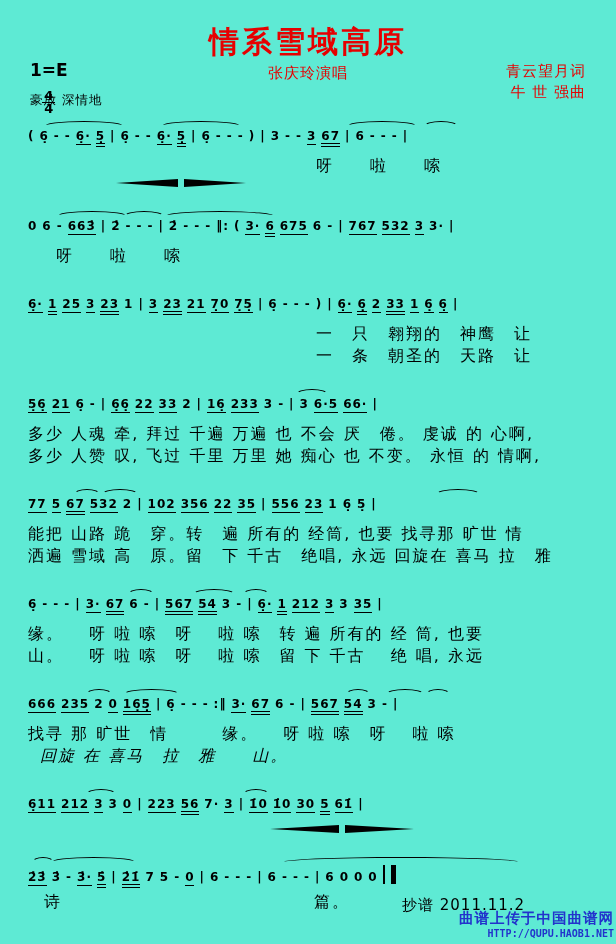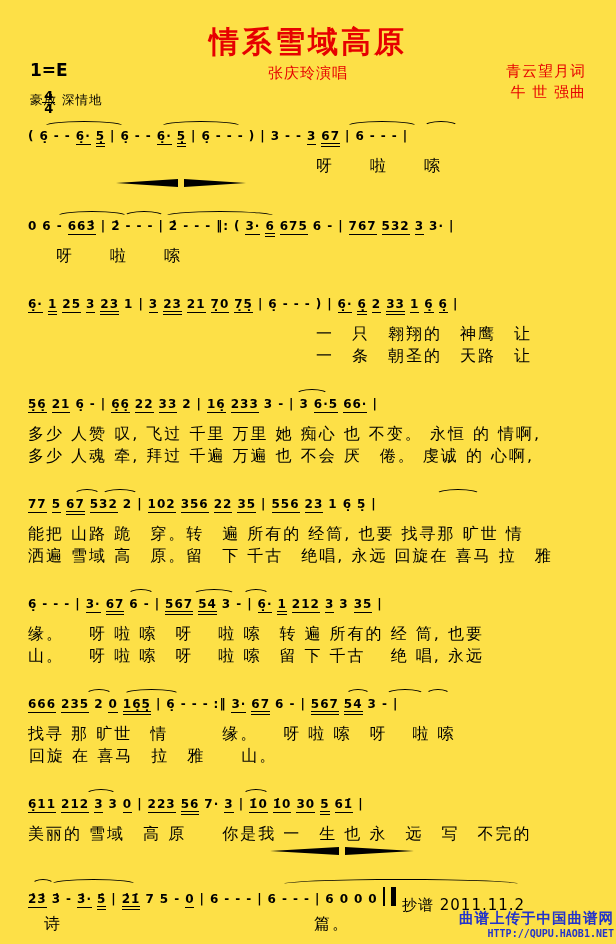--- a/index.html
+++ b/index.html
@@ -1,16 +1,16 @@
 <!DOCTYPE html>
 <html style="--accent-red: #e60000; --watermark-blue: #2233cc; --ink: #000000; --paper: #ffffff;"><head>
 <meta charset="utf-8">
 <style>
   html,body{margin:0;padding:0;background:#fff;}
-  .page{width:616px;height:944px;position:relative;background:#fde047;overflow:hidden;
+  .page{width:616px;height:944px;position:relative;background:#5eead4;overflow:hidden;
         font-family:"DejaVu Sans","Liberation Sans",sans-serif;color:#000;}
   .title{position:absolute;top:22px;left:0;right:0;text-align:center;
          font-size:30px;font-weight:bold;letter-spacing:3px;color:var(--accent-red,#e60000);}
   .subtitle{position:absolute;top:64px;left:0;right:0;text-align:center;
             font-size:15px;letter-spacing:1px;color:var(--accent-red,#e60000);}
   .credits{position:absolute;top:61px;right:30px;font-size:15px;line-height:21px;
            color:var(--accent-red,#e60000);letter-spacing:1px;text-align:right;}
   .keyrow{position:absolute;top:60px;left:30px;font-size:17px;font-weight:bold;
           display:flex;align-items:center;gap:10px;flex-direction:column;}
   .ts{display:inline-flex;flex-direction:column;font-size:13px;line-height:12px;
@@ -76,41 +76,40 @@
         <div class="notation"><span class="tok">0</span><span class="tok">6</span><span class="tok">-</span><span class="tok u1">663̇</span><span class="tok">|</span><span class="tok">2̇</span><span class="tok">-</span><span class="tok">-</span><span class="tok">-</span><span class="tok">|</span><span class="tok">2̇</span><span class="tok">-</span><span class="tok">-</span><span class="tok">-</span><span class="tok">‖:</span><span class="tok">(</span><span class="tok u1">3·</span><span class="tok u2">6</span><span class="tok u1">675</span><span class="tok">6</span><span class="tok">-</span><span class="tok">|</span><span class="tok u1">767</span><span class="tok u1">532</span><span class="tok u1">3</span><span class="tok">3·</span><span class="tok">|</span><i class="arc" style="left: 28px; width: 70px;"></i><i class="arc" style="left: 96px; width: 38px;"></i><i class="arc" style="left: 136px; width: 110px;"></i></div>
         <div class="lyric" style="margin-left: 28px;">呀　　啦　　嗦</div>
       </div>
       <div class="system">
         <div class="notation"><span class="tok u1">6̣·</span><span class="tok u2">1</span><span class="tok u1">25</span><span class="tok u1">3</span><span class="tok u2">23</span><span class="tok">1</span><span class="tok">|</span><span class="tok u1">3</span><span class="tok u2">23</span><span class="tok u1">21</span><span class="tok u1">7̣0</span><span class="tok u1">7̣5̣</span><span class="tok">|</span><span class="tok">6̣</span><span class="tok">-</span><span class="tok">-</span><span class="tok">-</span><span class="tok">)</span><span class="tok">|</span><span class="tok u1">6̣·</span><span class="tok u2">6̣</span><span class="tok u1">2</span><span class="tok u2">33</span><span class="tok u1">1</span><span class="tok u1">6̣</span><span class="tok u1">6̣</span><span class="tok">|</span></div>
         <div class="lyric" style="margin-left: 288px;">一　只　翱翔的　神鹰　让</div>
         <div class="lyric" style="margin-left: 288px;">一　条　朝圣的　天路　让</div>
       </div>
       <div class="system">
         <div class="notation"><span class="tok u1">5̣6̣</span><span class="tok u1">21</span><span class="tok">6̣</span><span class="tok">-</span><span class="tok">|</span><span class="tok u1">6̣6̣</span><span class="tok u1">22</span><span class="tok u1">33</span><span class="tok">2</span><span class="tok">|</span><span class="tok u1">16̣</span><span class="tok u1">233</span><span class="tok">3</span><span class="tok">-</span><span class="tok">|</span><span class="tok">3</span><span class="tok u1">6·5</span><span class="tok u1">66·</span><span class="tok">|</span><i class="arc" style="left: 268px; width: 30px;"></i></div>
+        <div class="lyric" style="margin-left: 0px;">多少 人魂 牵, 拜过 千遍 万遍 也 不会 厌　倦。 虔诚 的 心啊,</div>
         <div class="lyric" style="margin-left: 0px;">多少 人赞 叹, 飞过 千里 万里 她 痴心 也 不变。 永恒 的 情啊,</div>
-        <div class="lyric" style="margin-left: 0px;">多少 人魂 牵, 拜过 千遍 万遍 也 不会 厌　倦。 虔诚 的 心啊,</div>
       </div>
       <div class="system">
         <div class="notation"><span class="tok u1">77</span><span class="tok u1">5</span><span class="tok u2">67</span><span class="tok u1">532</span><span class="tok">2</span><span class="tok">|</span><span class="tok u1">102</span><span class="tok u1">356</span><span class="tok u1">22</span><span class="tok u1">35</span><span class="tok">|</span><span class="tok u1">556</span><span class="tok u1">23</span><span class="tok">1</span><span class="tok">6̣</span><span class="tok">5̣</span><span class="tok">|</span><i class="arc" style="left: 46px; width: 24px;"></i><i class="arc" style="left: 74px; width: 34px;"></i><i class="arc" style="left: 408px; width: 42px;"></i></div>
         <div class="lyric" style="margin-left: 0px;">能把 山路 跪　穿。转　遍 所有的 经筒, 也要 找寻那 旷世 情</div>
         <div class="lyric" style="margin-left: 0px;">洒遍 雪域 高　原。留　下 千古　绝唱, 永远 回旋在 喜马 拉　雅</div>
       </div>
       <div class="system">
         <div class="notation"><span class="tok">6̣</span><span class="tok">-</span><span class="tok">-</span><span class="tok">-</span><span class="tok">|</span><span class="tok u1">3·</span><span class="tok u2">67</span><span class="tok">6</span><span class="tok">-</span><span class="tok">|</span><span class="tok u2">567</span><span class="tok u2">54</span><span class="tok">3</span><span class="tok">-</span><span class="tok">|</span><span class="tok u1">6̣·</span><span class="tok u2">1</span><span class="tok u1">212</span><span class="tok u1">3</span><span class="tok">3</span><span class="tok u1">35</span><span class="tok">|</span><i class="arc" style="left: 100px; width: 24px;"></i><i class="arc" style="left: 165px; width: 40px;"></i><i class="arc" style="left: 215px; width: 24px;"></i></div>
         <div class="lyric" style="margin-left: 0px;">缘。　 呀 啦 嗦　呀　 啦 嗦　转 遍 所有的 经 筒, 也要</div>
         <div class="lyric" style="margin-left: 0px;">山。　 呀 啦 嗦　呀　 啦 嗦　留 下 千古　 绝 唱, 永远</div>
       </div>
       <div class="system">
         <div class="notation"><span class="tok u1">666</span><span class="tok u1">235</span><span class="tok">2</span><span class="tok u1">0</span><span class="tok u2">16̣5̣</span><span class="tok">|</span><span class="tok">6̣</span><span class="tok">-</span><span class="tok">-</span><span class="tok">-</span><span class="tok">:‖</span><span class="tok u1">3·</span><span class="tok u2">67</span><span class="tok">6</span><span class="tok">-</span><span class="tok">|</span><span class="tok u2">567</span><span class="tok u2">54</span><span class="tok">3</span><span class="tok">-</span><span class="tok">|</span><i class="arc" style="left: 58px; width: 24px;"></i><i class="arc" style="left: 95px; width: 55px;"></i><i class="arc" style="left: 318px; width: 22px;"></i><i class="arc" style="left: 358px; width: 36px;"></i><i class="arc" style="left: 398px; width: 22px;"></i></div>
         <div class="lyric" style="margin-left: 0px;">找寻 那 旷世　情　　　缘。　 呀 啦 嗦　呀　 啦 嗦</div>
-        <div class="lyric" style="margin-left: 1px;">回旋 在 喜马　拉　雅　　山。</div>
+        <div class="lyric" style="margin-left: 12px; font-style: italic;">回旋 在 喜马　拉　雅　　山。</div>
       </div>
       <div class="system">
         <div class="notation"><span class="tok u1">6̣11</span><span class="tok u1">212</span><span class="tok u1">3</span><span class="tok">3</span><span class="tok u1">0</span><span class="tok">|</span><span class="tok u1">223</span><span class="tok u2">56</span><span class="tok">7·</span><span class="tok u1">3</span><span class="tok">|</span><span class="tok u1">1̇0</span><span class="tok u1">1̇0</span><span class="tok u1">30</span><span class="tok u2">5</span><span class="tok u1">61̇</span><span class="tok">|</span><i class="arc" style="left: 58px; width: 28px;"></i><i class="arc" style="left: 215px; width: 24px;"></i></div>
-        <div class="lyric" style="margin-left: 0px;">美丽的 雪域　高 原　　你是我 一　生 也 永　远　写　不完的</div>
         <div class="hairpins" style="margin-left: 242px;">
           <svg width="69" height="10">
             <polygon points="0,5 69,1 69,9"></polygon>
           </svg>
           <svg width="69" height="10">
             <polygon points="0,1 0,9 69,5"></polygon>
           </svg>
         </div>
       </div>
       <div class="system">

